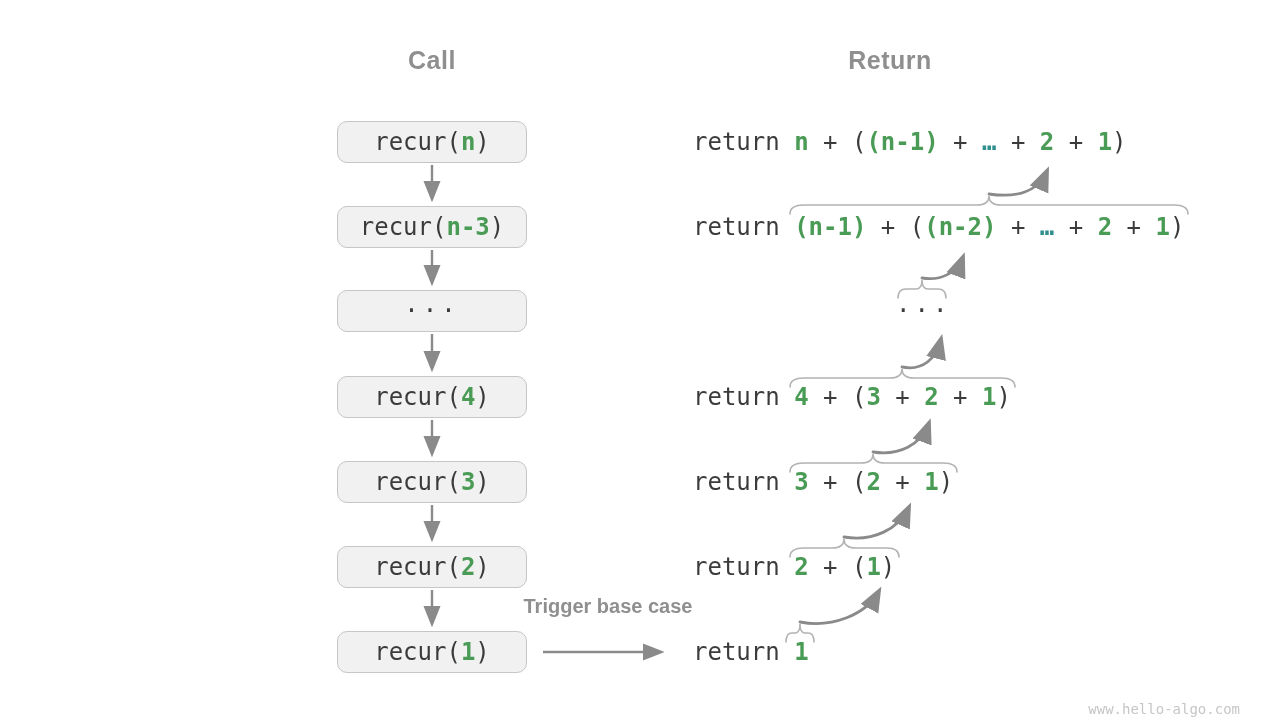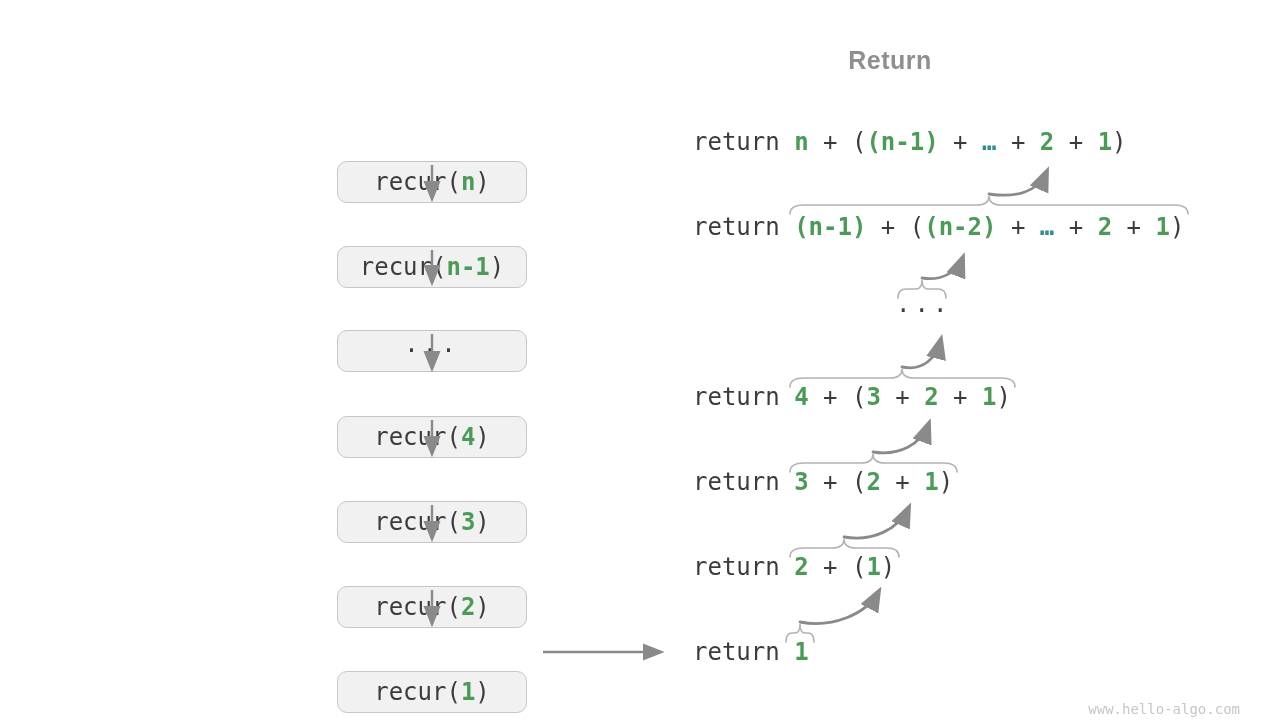--- a/index.html
+++ b/index.html
@@ -10,21 +10,21 @@
   .col-header{
     position:absolute;text-align:center;font-weight:bold;font-size:25px;color:#8f8f8f;
     letter-spacing:0.5px;
   }
   #header-call{left:337px;width:190px;top:46px;}
   #header-return{left:790px;width:200px;top:46px;}
   .call-box{
     position:absolute;left:337px;width:190px;height:42px;box-sizing:border-box;
     background:#f1f1f1;border:1.5px solid #c6c6c6;border-radius:10px;
     display:flex;align-items:center;justify-content:center;
-    font-family:"DejaVu Sans Mono",monospace;font-size:24px;color:#3b3b3b;margin-top:40px;
+    font-family:"DejaVu Sans Mono",monospace;font-size:24px;color:#3b3b3b;
   }
   .code-row{
     position:absolute;left:693px;height:32px;line-height:32px;white-space:pre;
     font-family:"DejaVu Sans Mono",monospace;font-size:24px;color:#3b3b3b;
   }
   .code-row.dots-row{left:896px;width:52px;text-align:center;letter-spacing:4px;}
   .tok{white-space:pre;}
   .tok-green{font-weight:bold;}
   .tok-teal{font-weight:bold;}
   .dots-text{letter-spacing:4px;}
@@ -36,31 +36,32 @@
     position:absolute;right:40px;top:701px;
     font-family:"DejaVu Sans Mono",monospace;font-size:14px;color:#c6c6c6;
   }
   #overlay{position:absolute;left:0;top:0;pointer-events:none;}
 </style>
 </head>
 <body>
 
 <div id="canvas">
 
+  <div id="header-call" class="col-header">Call</div>
   <div id="header-return" class="col-header">Return</div>
 
   <div id="call-column">
       <div class="call-box" style="top: 121px;">
         <span class="tok tok-dark" style="color: rgb(59, 59, 59);">recur(</span>
         <span class="tok tok-green" style="color: rgb(74, 155, 85);">n</span>
         <span class="tok tok-dark" style="color: rgb(59, 59, 59);">)</span>
       </div>
       <div class="call-box" style="top: 206px;">
         <span class="tok tok-dark" style="color: rgb(59, 59, 59);">recur(</span>
-        <span class="tok tok-green" style="color: rgb(74, 155, 85);">n-1</span>
+        <span class="tok tok-green" style="color: rgb(74, 155, 85);">n-3</span>
         <span class="tok tok-dark" style="color: rgb(59, 59, 59);">)</span>
       </div>
       <div class="call-box dots-box" style="top: 290px;">
         <span class="tok tok-dark dots-text" style="color: rgb(59, 59, 59);">···</span>
       </div>
       <div class="call-box" style="top: 376px;">
         <span class="tok tok-dark" style="color: rgb(59, 59, 59);">recur(</span>
         <span class="tok tok-green" style="color: rgb(74, 155, 85);">4</span>
         <span class="tok tok-dark" style="color: rgb(59, 59, 59);">)</span>
       </div>
@@ -83,20 +84,21 @@
   <div id="return-column">
       <div class="code-row" style="top: 126px;"><span class="tok tok-dark" style="color: rgb(59, 59, 59);">return </span><span class="tok tok-green" style="color: rgb(74, 155, 85);">n</span><span class="tok tok-dark" style="color: rgb(59, 59, 59);"> + (</span><span class="tok tok-green" style="color: rgb(74, 155, 85);">(n-1)</span><span class="tok tok-dark" style="color: rgb(59, 59, 59);"> + </span><span class="tok tok-teal" style="color: rgb(46, 143, 143);">…</span><span class="tok tok-dark" style="color: rgb(59, 59, 59);"> + </span><span class="tok tok-green" style="color: rgb(74, 155, 85);">2</span><span class="tok tok-dark" style="color: rgb(59, 59, 59);"> + </span><span class="tok tok-green" style="color: rgb(74, 155, 85);">1</span><span class="tok tok-dark" style="color: rgb(59, 59, 59);">)</span></div>
       <div class="code-row" style="top: 211px;"><span class="tok tok-dark" style="color: rgb(59, 59, 59);">return </span><span class="tok tok-green" style="color: rgb(74, 155, 85);">(n-1)</span><span class="tok tok-dark" style="color: rgb(59, 59, 59);"> + (</span><span class="tok tok-green" style="color: rgb(74, 155, 85);">(n-2)</span><span class="tok tok-dark" style="color: rgb(59, 59, 59);"> + </span><span class="tok tok-teal" style="color: rgb(46, 143, 143);">…</span><span class="tok tok-dark" style="color: rgb(59, 59, 59);"> + </span><span class="tok tok-green" style="color: rgb(74, 155, 85);">2</span><span class="tok tok-dark" style="color: rgb(59, 59, 59);"> + </span><span class="tok tok-green" style="color: rgb(74, 155, 85);">1</span><span class="tok tok-dark" style="color: rgb(59, 59, 59);">)</span></div>
       <div class="code-row dots-row" style="top: 295px;"><span class="tok tok-dark" style="color: rgb(59, 59, 59);">···</span></div>
       <div class="code-row" style="top: 381px;"><span class="tok tok-dark" style="color: rgb(59, 59, 59);">return </span><span class="tok tok-green" style="color: rgb(74, 155, 85);">4</span><span class="tok tok-dark" style="color: rgb(59, 59, 59);"> + (</span><span class="tok tok-green" style="color: rgb(74, 155, 85);">3</span><span class="tok tok-dark" style="color: rgb(59, 59, 59);"> + </span><span class="tok tok-green" style="color: rgb(74, 155, 85);">2</span><span class="tok tok-dark" style="color: rgb(59, 59, 59);"> + </span><span class="tok tok-green" style="color: rgb(74, 155, 85);">1</span><span class="tok tok-dark" style="color: rgb(59, 59, 59);">)</span></div>
       <div class="code-row" style="top: 466px;"><span class="tok tok-dark" style="color: rgb(59, 59, 59);">return </span><span class="tok tok-green" style="color: rgb(74, 155, 85);">3</span><span class="tok tok-dark" style="color: rgb(59, 59, 59);"> + (</span><span class="tok tok-green" style="color: rgb(74, 155, 85);">2</span><span class="tok tok-dark" style="color: rgb(59, 59, 59);"> + </span><span class="tok tok-green" style="color: rgb(74, 155, 85);">1</span><span class="tok tok-dark" style="color: rgb(59, 59, 59);">)</span></div>
       <div class="code-row" style="top: 551px;"><span class="tok tok-dark" style="color: rgb(59, 59, 59);">return </span><span class="tok tok-green" style="color: rgb(74, 155, 85);">2</span><span class="tok tok-dark" style="color: rgb(59, 59, 59);"> + (</span><span class="tok tok-green" style="color: rgb(74, 155, 85);">1</span><span class="tok tok-dark" style="color: rgb(59, 59, 59);">)</span></div>
       <div class="code-row" style="top: 636px; text-align: center;"><span class="tok tok-dark" style="color: rgb(59, 59, 59);">return </span><span class="tok tok-green" style="color: rgb(74, 155, 85);">1</span></div>
     </div>
 
+  <div id="trigger-label">Trigger base case</div>
 
   <svg id="overlay" width="1280" height="720" viewBox="0 0 1280 720">
     <defs>
       <marker id="arrw" viewBox="0 0 10 8" refX="8" refY="4" markerWidth="9" markerHeight="8" orient="auto-start-reverse">
         <path d="M0,0 L10,4 L0,8 Z" fill="#8a8a8a"></path>
       </marker>
     </defs>
 
     <g stroke="#8a8a8a" stroke-width="2.4">
       <line x1="432" y1="165" x2="432" y2="198" marker-end="url(#arrw)"></line>

